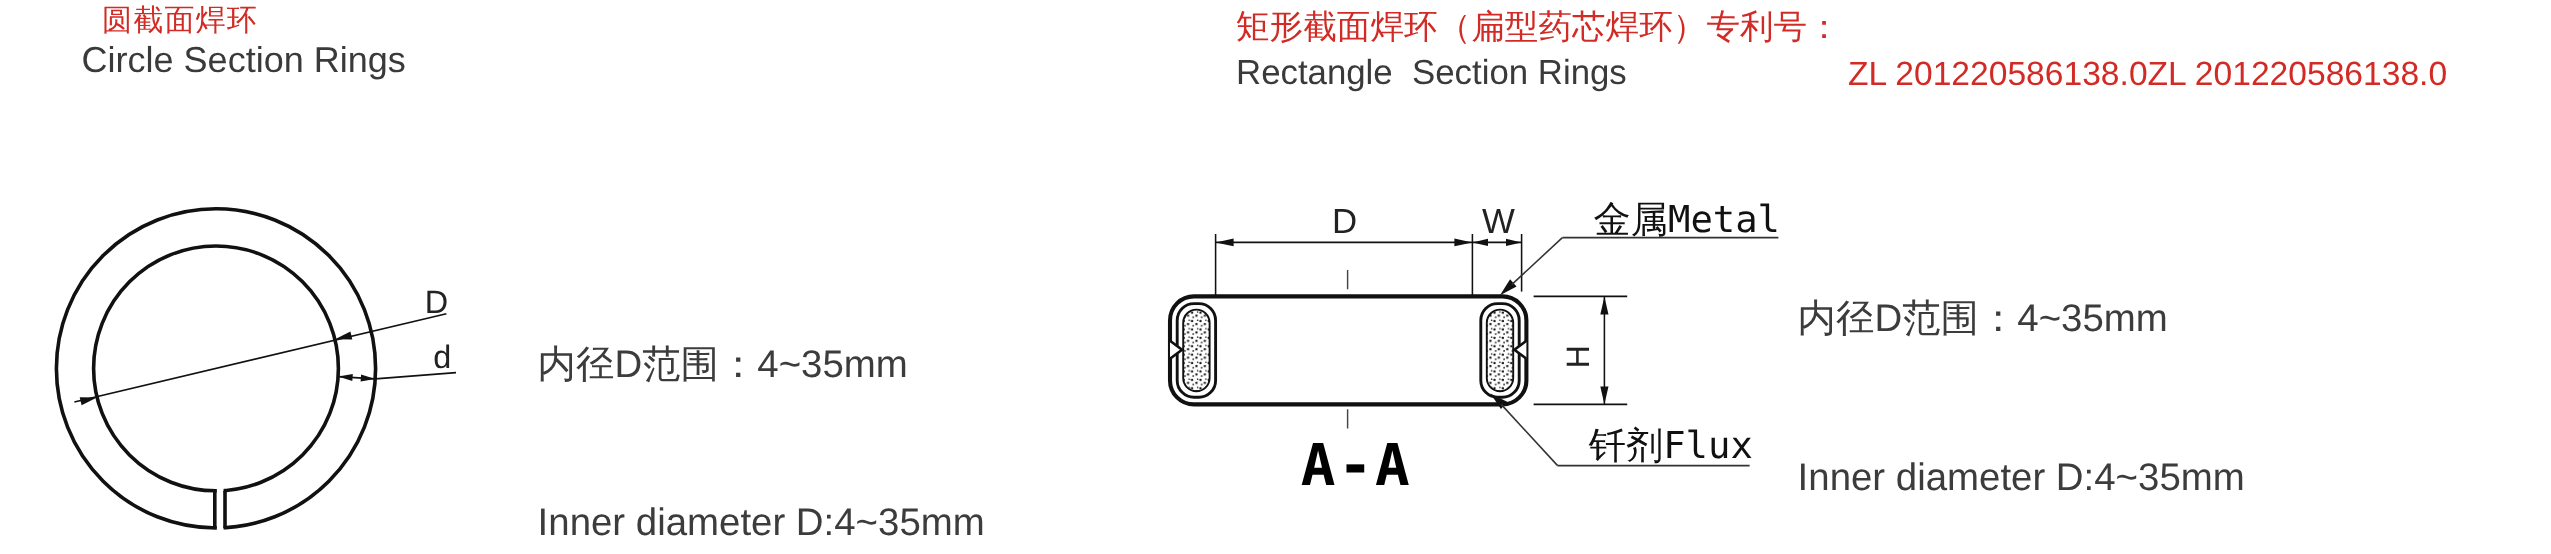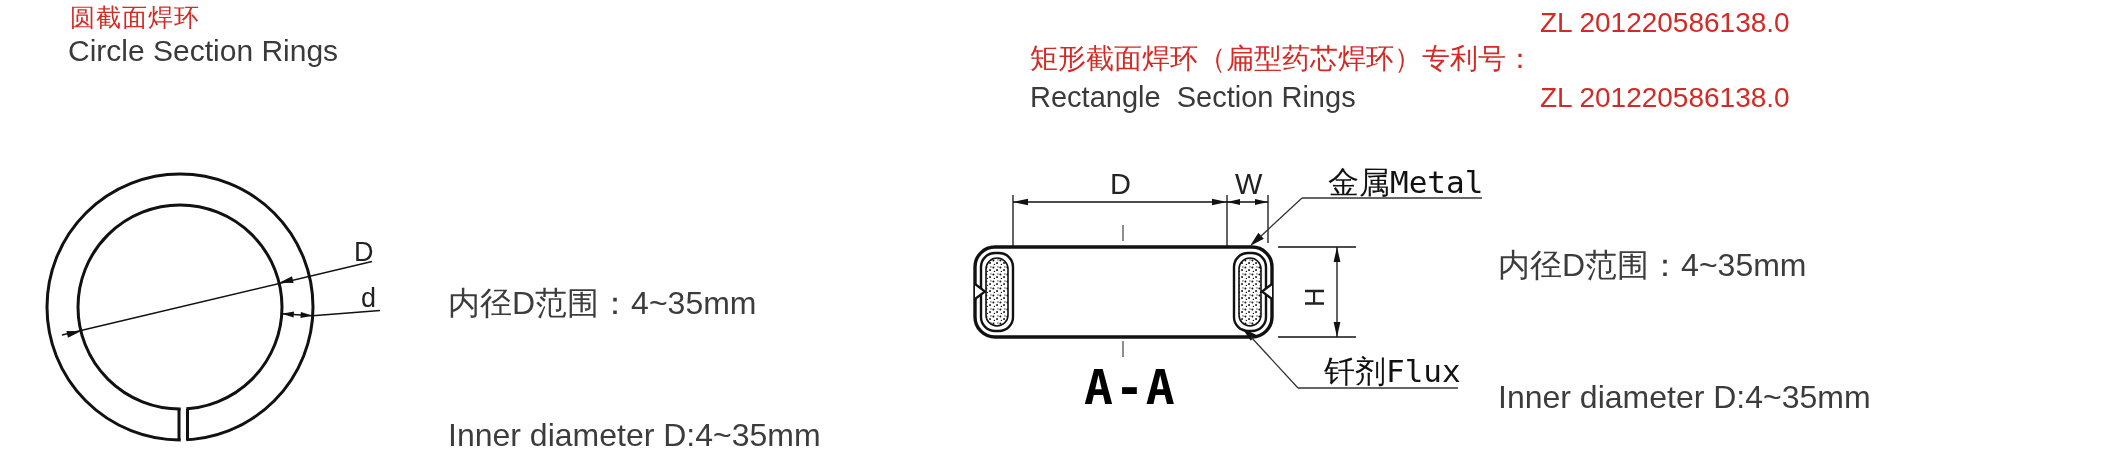--- a/index.html
+++ b/index.html
@@ -2,25 +2,25 @@
 <html><head>
 <meta charset="utf-8">
 <style>
   html,body{margin:0;padding:0;}
   body{
     width:2126px;height:462px;position:relative;background:#ffffff;
     font-family:"Liberation Sans",sans-serif;color:#3a3a3a;overflow:hidden;
   }
   .abs{position:absolute;}
   
-  .title-cn-left{left:70px;top:2px;font-size:25px;line-height:30px;color:#d22b25;letter-spacing:1px;}
+  .title-cn-left{left:85px;top:2px;font-size:25px;line-height:30px;color:#d22b25;letter-spacing:1px;}
   .title-en-left{left:68px;top:33px;font-size:30px;line-height:36px;color:#3a3a3a;}
   .title-right{left:1030px;top:3px;display:flex;align-items:flex-end;}
   .title-right .col1{display:flex;flex-direction:column;}
-  .title-right .col2{display:flex;flex-direction:column;margin-left:6px;gap:36px;}
+  .title-right .col2{display:flex;flex-direction:row;margin-left:6px;}
   .red-line{font-size:28px;line-height:39px;color:#d22b25;white-space:pre;}
   .en-line{font-size:29px;line-height:39px;color:#3a3a3a;white-space:pre;}
   
   .specs{font-size:32px;line-height:44px;color:#3c3c3c;white-space:pre;}
   .specs-left{left:448px;top:193px;}
   .specs-right{left:1498px;top:155px;}
   
   svg text{font-family:"Liberation Sans",sans-serif;}
   svg .cad{font-family:"DejaVu Sans Mono","Liberation Mono",monospace;}
 </style>

